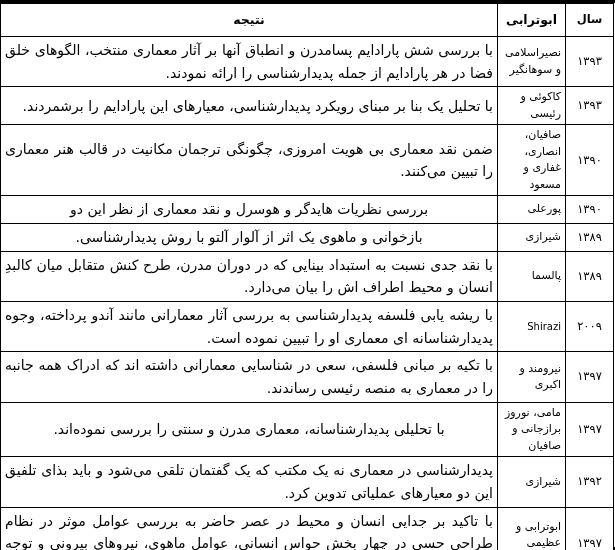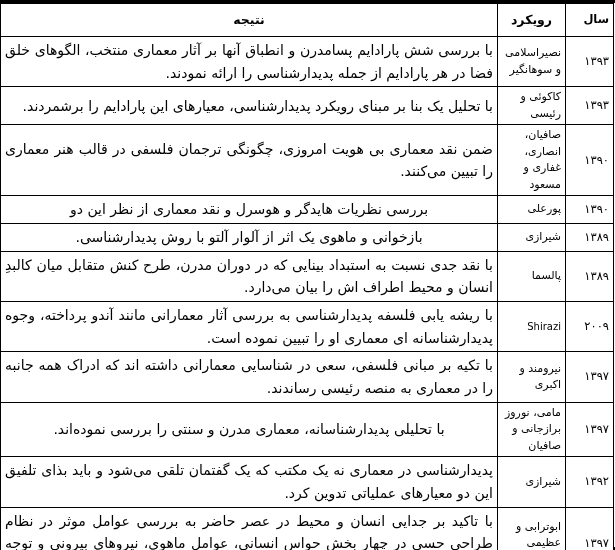--- a/index.html
+++ b/index.html
@@ -46,21 +46,21 @@
   thead th {
     font-weight: bold;
     text-align: center;
     font-size: 12.5px;
     line-height: 1.35;
     height: 33px;
     padding: 2px 3px;
     margin-left: 6px;
   }
   .cell-year {
-    text-align: right;
+    text-align: center;
     font-size: 11.5px;
     line-height: 1.35;
     white-space: nowrap;
   }
   .cell-researcher {
     text-align: right;
     font-size: 11px;
     line-height: 1.5;
     word-wrap: break-word;
   }
@@ -86,39 +86,39 @@
 <div class="table-wrap">
   <table class="research-table">
     <colgroup>
       <col class="col-year">
       <col class="col-res">
       <col class="col-result">
     </colgroup>
     <thead>
       <tr>
         <th class="cell-year">سال</th>
-        <th>رویکرد</th>
+        <th>ابوترابی</th>
         <th>نتیجه</th>
       </tr>
     </thead>
     <tbody id="table-body">
         <tr>
           <td class="cell-year">۱۳۹۳</td>
           <td class="cell-researcher">نصیراسلامی و سوهانگیر</td>
           <td class="cell-result">با بررسی شش پارادایم پسامدرن و انطباق آنها بر آثار معماری منتخب، الگوهای خلق فضا در هر پارادایم از جمله پدیدارشناسی را ارائه نمودند.</td>
         </tr>
         <tr>
           <td class="cell-year">۱۳۹۳</td>
           <td class="cell-researcher">کاکوئی و رئیسی</td>
           <td class="cell-result">با تحلیل یک بنا بر مبنای رویکرد پدیدارشناسی، معیارهای این پارادایم را برشمردند.</td>
         </tr>
         <tr>
           <td class="cell-year">۱۳۹۰</td>
           <td class="cell-researcher">صافیان، انصاری، غفاری و مسعود</td>
-          <td class="cell-result">ضمن نقد معماری بی هویت امروزی، چگونگی ترجمان فلسفی در قالب هنر معماری را تبیین می‌کنند.</td>
+          <td class="cell-result">ضمن نقد معماری بی هویت امروزی، چگونگی ترجمان مکانیت در قالب هنر معماری را تبیین می‌کنند.</td>
         </tr>
         <tr>
           <td class="cell-year">۱۳۹۰</td>
           <td class="cell-researcher">پورعلی</td>
           <td class="cell-result single">بررسی نظریات هایدگر و هوسرل و نقد معماری از نظر این دو</td>
         </tr>
         <tr>
           <td class="cell-year">۱۳۸۹</td>
           <td class="cell-researcher">شیرازی</td>
           <td class="cell-result single">بازخوانی و ماهوی یک اثر از آلوار آلتو با روش پدیدارشناسی.</td>

